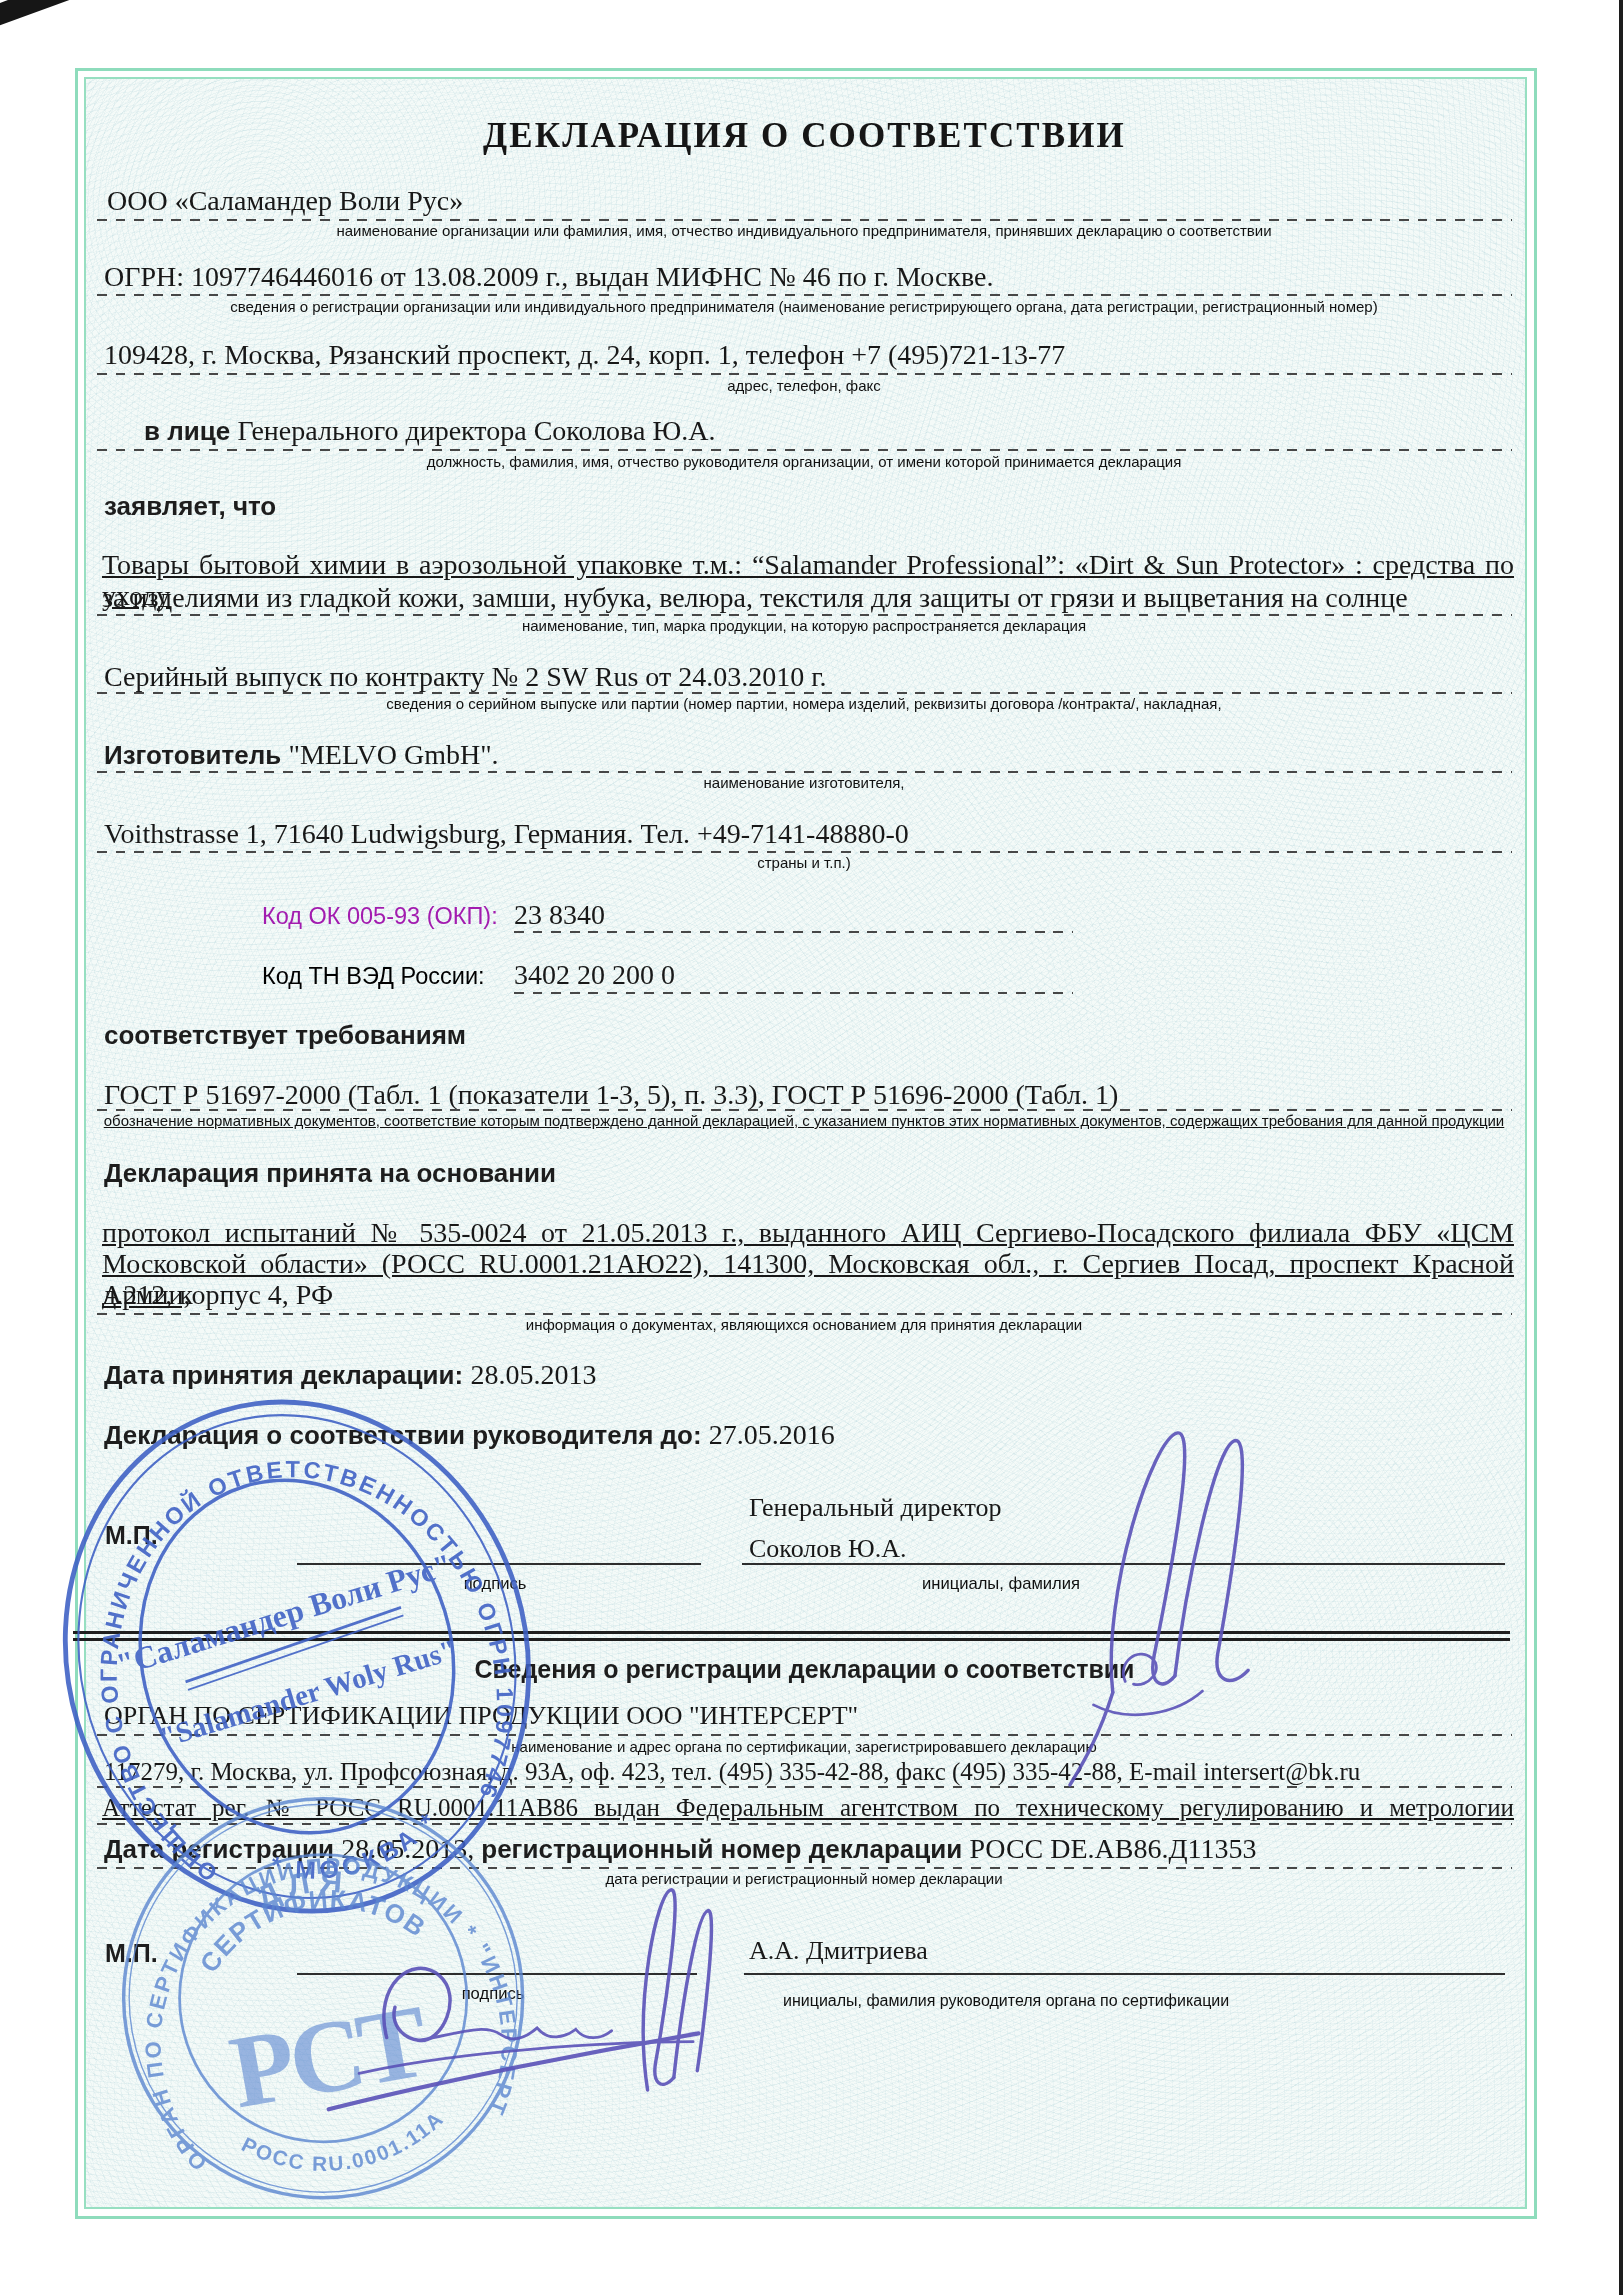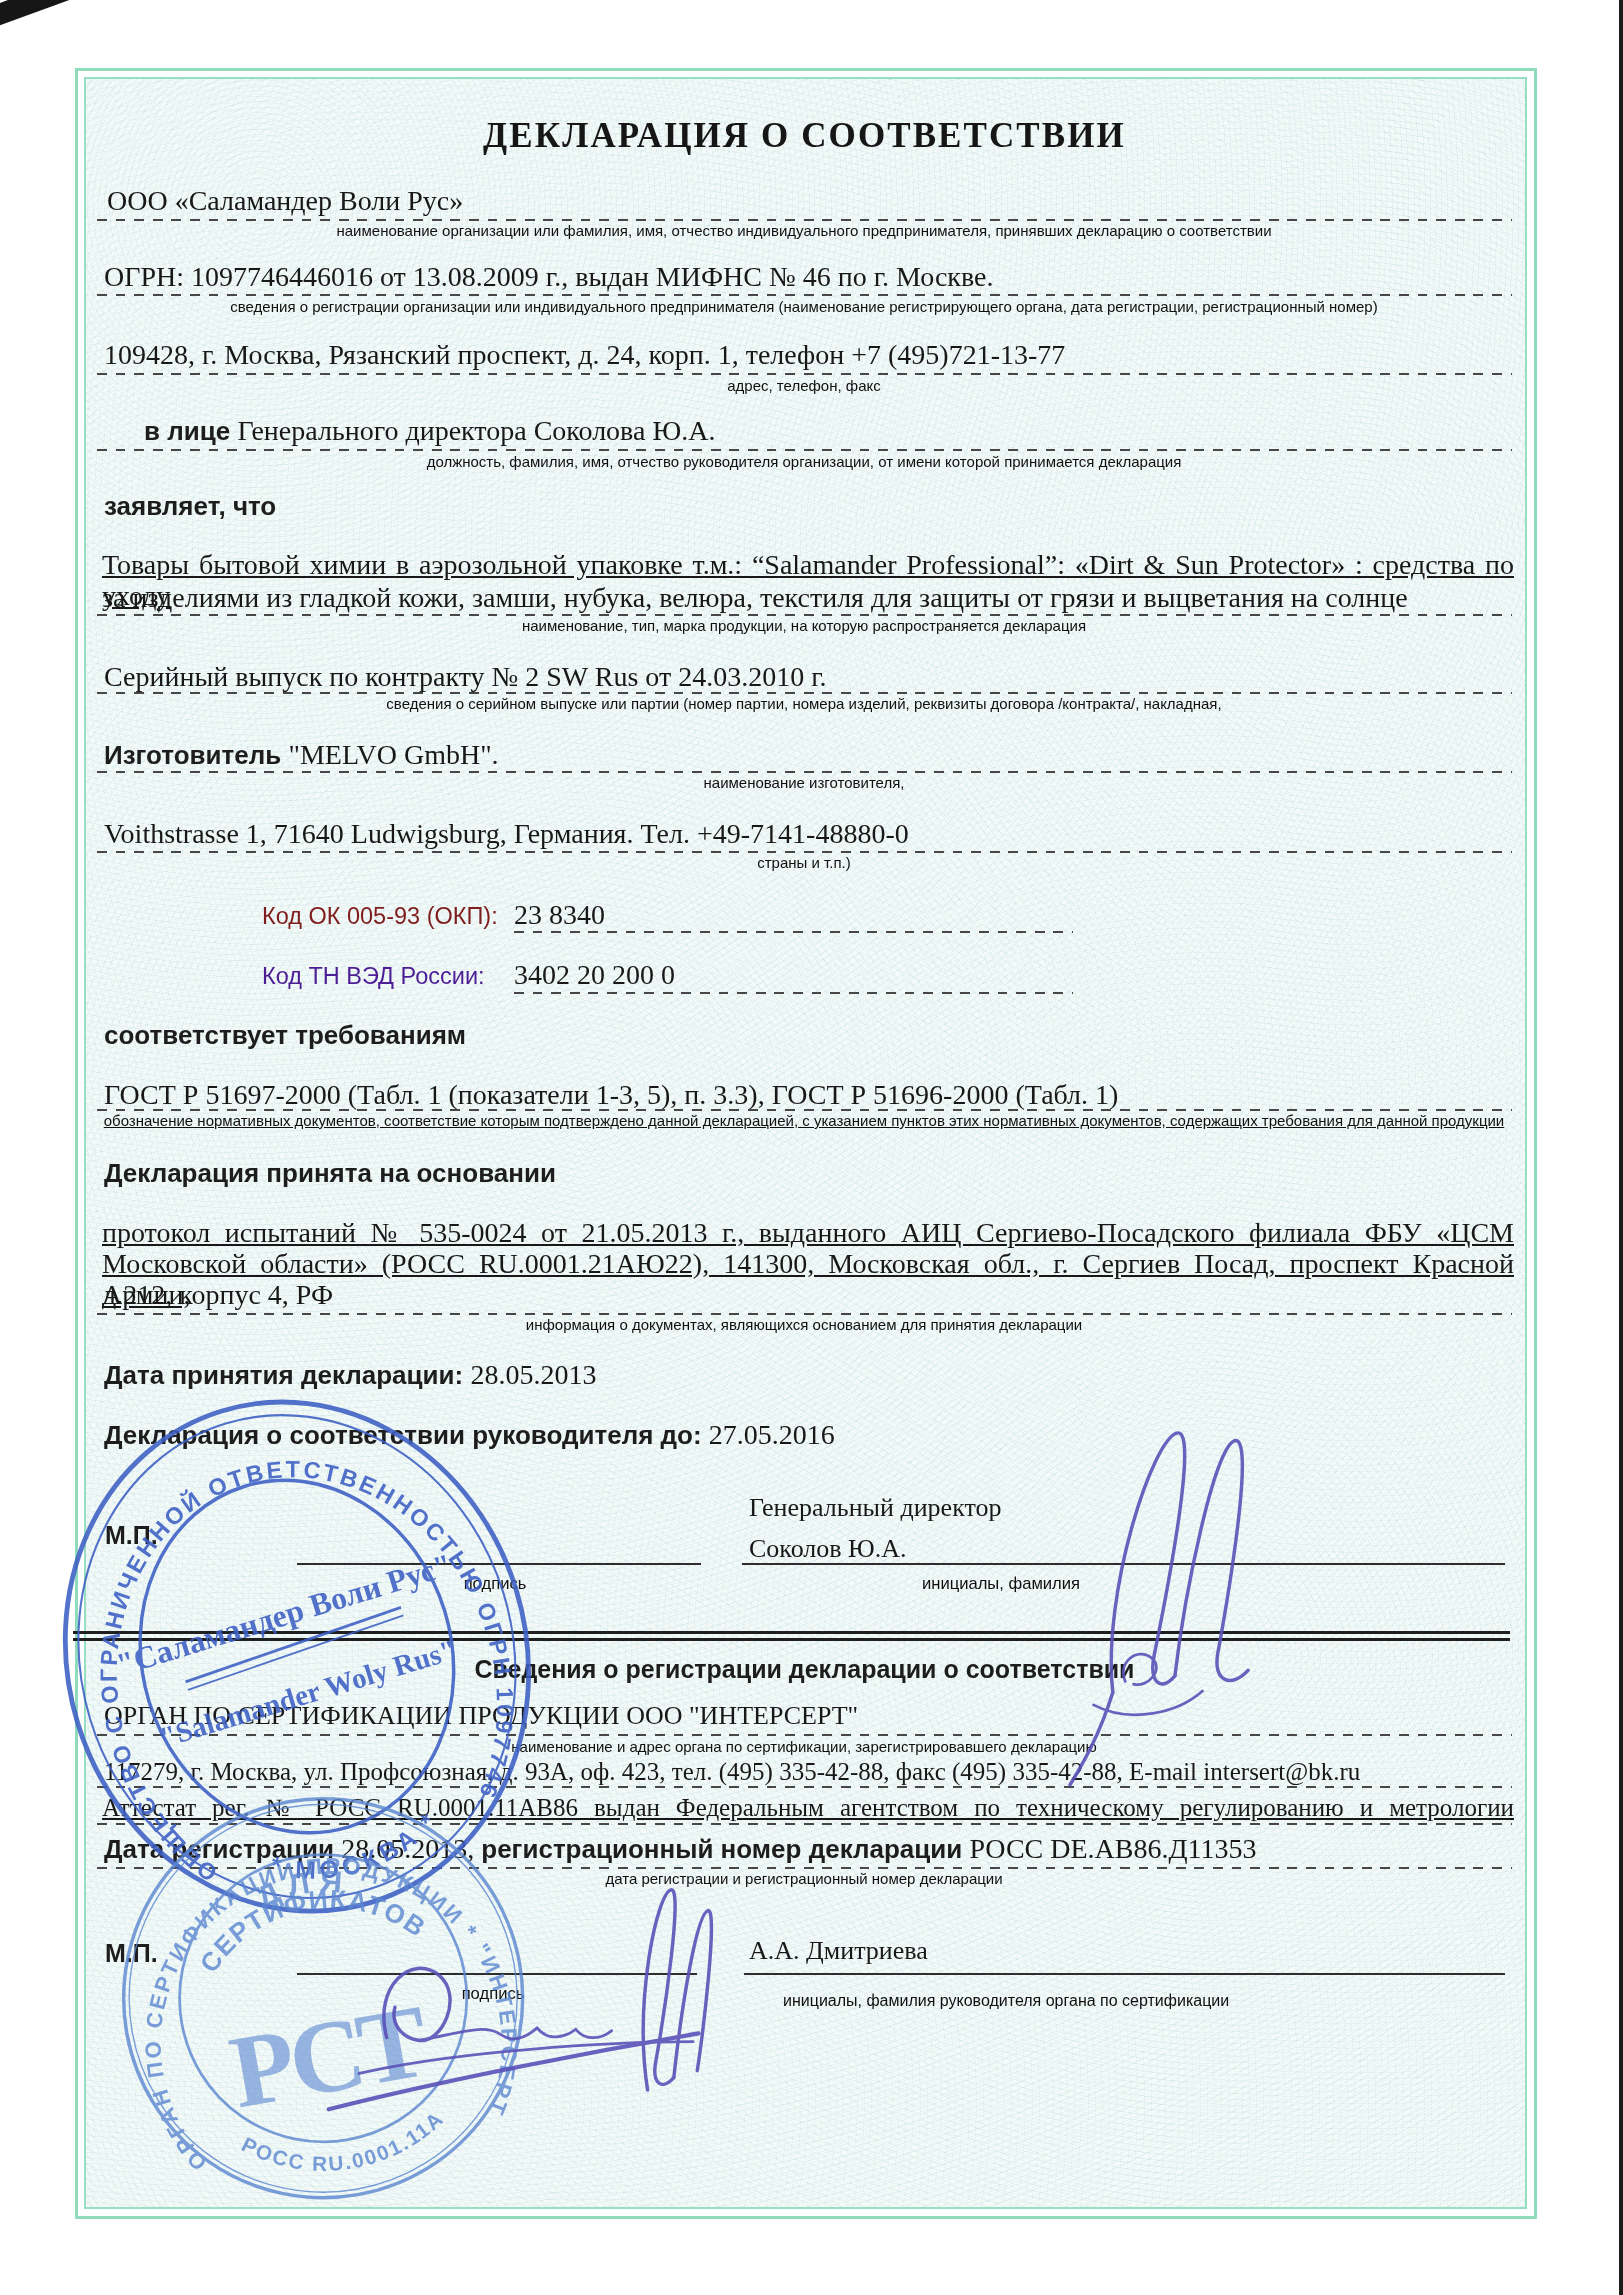--- a/index.html
+++ b/index.html
@@ -92,25 +92,25 @@
   <span class="inb">Изготовитель </span>
   <span class="inser">"MELVO GmbH".</span>
 </div>
 <div class="dash" style="top:771px;"></div>
 <div class="cap" style="top:774px;">наименование изготовителя,</div>
 
 <div class="ser" style="left:104px;top:819px;">Voithstrasse 1, 71640 Ludwigsburg, Германия. Тел. +49-7141-48880-0</div>
 <div class="dash" style="top:851px;"></div>
 <div class="cap" style="top:854px;">страны и т.п.)</div>
 
-<div style="position:absolute;left:262px;top:904px;font:23.5px/1.1 'Liberation Sans',sans-serif;color:#7f1d1d;white-space:nowrap;">Код ОК 005-93 (ОКП):</div>
+<div style="position:absolute;left:262px;top:904px;font:23.5px/1.1 'Liberation Sans',sans-serif;color:#a21caf;white-space:nowrap;">Код ОК 005-93 (ОКП):</div>
 <div class="ser" style="left:514px;top:900px;">23 8340</div>
 <div class="dash" style="left:514px;top:931px;width:559px;"></div>
 
-<div style="position:absolute;left:262px;top:964px;font:23.5px/1.1 'Liberation Sans',sans-serif;color:#4c1d95;white-space:nowrap;">Код ТН ВЭД России:</div>
+<div style="position:absolute;left:262px;top:964px;font:23.5px/1.1 'Liberation Sans',sans-serif;color:#000000;white-space:nowrap;">Код ТН ВЭД России:</div>
 <div class="ser" style="left:514px;top:960px;">3402 20 200 0</div>
 <div class="dash" style="left:514px;top:992px;width:559px;"></div>
 
 <div class="bold" style="left:104px;top:1021px;">соответствует требованиям</div>
 
 <div class="ser" style="left:104px;top:1080px;">ГОСТ Р 51697-2000 (Табл. 1 (показатели 1-3, 5), п. 3.3), ГОСТ Р 51696-2000 (Табл. 1)</div>
 <div class="dash" style="top:1109px;"></div>
 <div class="cap" style="top:1112px;text-decoration:underline;">обозначение нормативных документов, соответствие которым подтверждено данной декларацией, с указанием пунктов этих нормативных документов, содержащих требования для данной продукции</div>
 
 <div class="bold" style="left:104px;top:1159px;">Декларация принята на основании</div>

